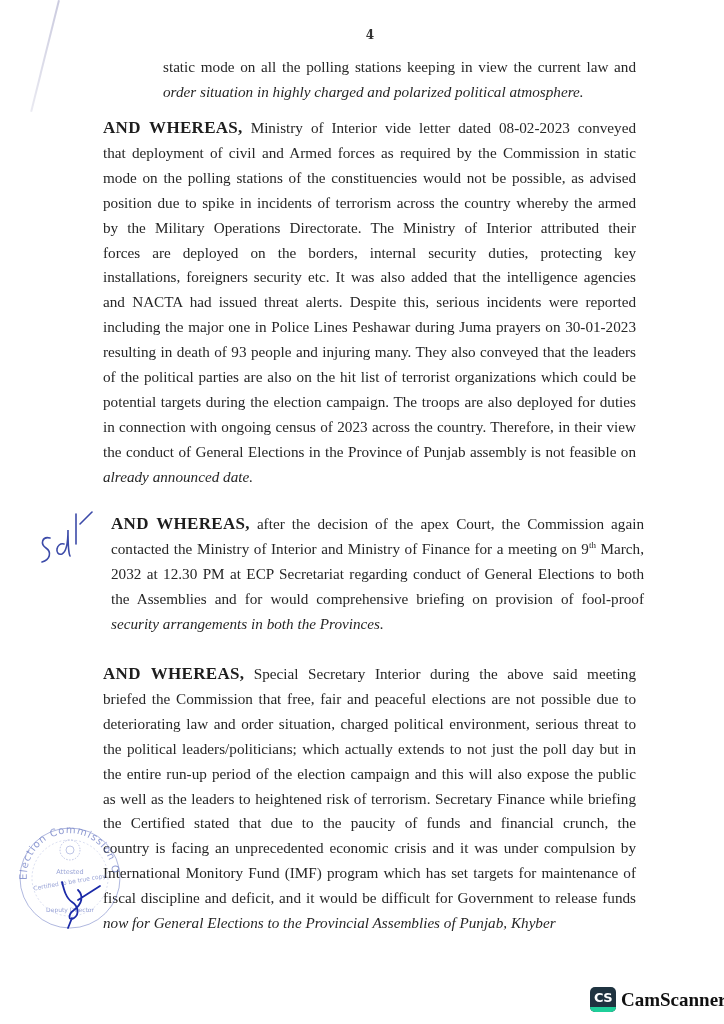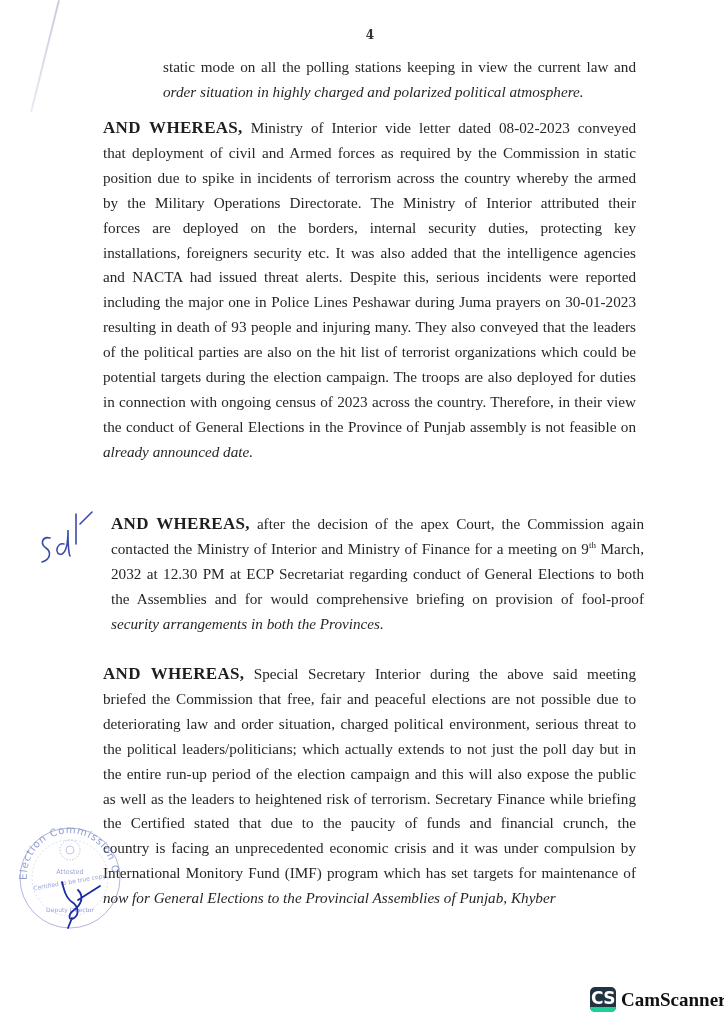--- a/index.html
+++ b/index.html
@@ -34,21 +34,21 @@
       transform: rotate(14deg); transform-origin: top left; left: 58px;
     }
     .sig-margin { position: absolute; left: 36px; top: 500px; width: 70px; height: 70px; }
     .stamp { position: absolute; left: 12px; top: 810px; width: 110px; height: 130px; }
     .cs-logo {
       position: absolute; left: 590px; top: 987px; display: flex; align-items: center; gap: 5px;
     }
     .cs-badge {
       width: 26px; height: 25px; border-radius: 5px; background: #1f3340; position: relative; overflow: hidden;
       display: flex; align-items: center; justify-content: center;
-      color: #fff; font-family: "DejaVu Sans", sans-serif; font-weight: bold; font-size: 17px; letter-spacing: -0.5px;
+      color: #fff; font-family: "DejaVu Sans", sans-serif; font-weight: bold; font-size: 13px; letter-spacing: -0.5px;
     }
     .cs-badge::after {
       content: ""; position: absolute; left: 0; right: 0; bottom: 0; height: 5px; background: #1fcf9a;
     }
     .cs-badge span { position: relative; top: -2px; }
     .cs-text { font-family: "Liberation Serif", serif; font-size: 19px; color: #111; font-weight: bold; }
   </style>
 </head>
 <body>
 
@@ -56,20 +56,21 @@
 
 <div class="page-number">4</div>
 
 <div class="para" id="p0">
     <span class="line">static mode on all the polling stations keeping in view the current law and</span>
     <span class="line last">order situation in highly charged and polarized political atmosphere.</span>
   </div>
 <div class="para" id="p1">
     <span class="line"><span class="lead">AND WHEREAS,</span> Ministry of Interior vide letter dated 08-02-2023 conveyed</span>
     <span class="line">that deployment of civil and Armed forces as required by the Commission in static</span>
+    <span class="line">mode on the polling stations of the constituencies would not be possible, as advised</span>
     <span class="line">position due to spike in incidents of terrorism across the country whereby the armed</span>
     <span class="line">by the Military Operations Directorate. The Ministry of Interior attributed their</span>
     <span class="line">forces are deployed on the borders, internal security duties, protecting key</span>
     <span class="line">installations, foreigners security etc. It was also added that the intelligence agencies</span>
     <span class="line">and NACTA had issued threat alerts. Despite this, serious incidents were reported</span>
     <span class="line">including the major one in Police Lines Peshawar during Juma prayers on 30-01-2023</span>
     <span class="line">resulting in death of 93 people and injuring many. They also conveyed that the leaders</span>
     <span class="line">of the political parties are also on the hit list of terrorist organizations which could be</span>
     <span class="line">potential targets during the election campaign. The troops are also deployed for duties</span>
     <span class="line">in connection with ongoing census of 2023 across the country. Therefore, in their view</span>
@@ -86,20 +87,21 @@
 <div class="para" id="p3">
     <span class="line"><span class="lead">AND WHEREAS,</span> Special Secretary Interior during the above said meeting</span>
     <span class="line">briefed the Commission that free, fair and peaceful elections are not possible due to</span>
     <span class="line">deteriorating law and order situation, charged political environment, serious threat to</span>
     <span class="line">the political leaders/politicians; which actually extends to not just the poll day but in</span>
     <span class="line">the entire run-up period of the election campaign and this will also expose the public</span>
     <span class="line">as well as the leaders to heightened risk of terrorism. Secretary Finance while briefing</span>
     <span class="line">the  Certified stated that due to the paucity of funds and financial crunch, the</span>
     <span class="line">country is facing an unprecedented economic crisis and it was under compulsion by</span>
     <span class="line">International Monitory Fund (IMF) program which has set targets for maintenance of</span>
+    <span class="line">fiscal discipline and deficit, and it would be difficult for Government to release funds</span>
     <span class="line last">now for General Elections to the Provincial Assemblies of Punjab, Khyber</span>
   </div>
 
 <svg class="sig-margin" viewBox="0 0 70 70">
   <title>Sd/-</title>
   <path d="M14 38 C6 36 4 44 10 48 C16 52 14 60 6 62" fill="none" stroke="#3b4aa8" stroke-width="1.6" stroke-linecap="round"></path>
   <path d="M28 44 C20 42 18 56 26 54 C30 52 32 44 32 30 C32 38 32 52 34 56" fill="none" stroke="#3b4aa8" stroke-width="1.6" stroke-linecap="round"></path>
   <path d="M40 14 L40 44" fill="none" stroke="#3b4aa8" stroke-width="1.6" stroke-linecap="round"></path>
   <path d="M44 24 L56 12" fill="none" stroke="#3b4aa8" stroke-width="1.6" stroke-linecap="round"></path>
 </svg>

